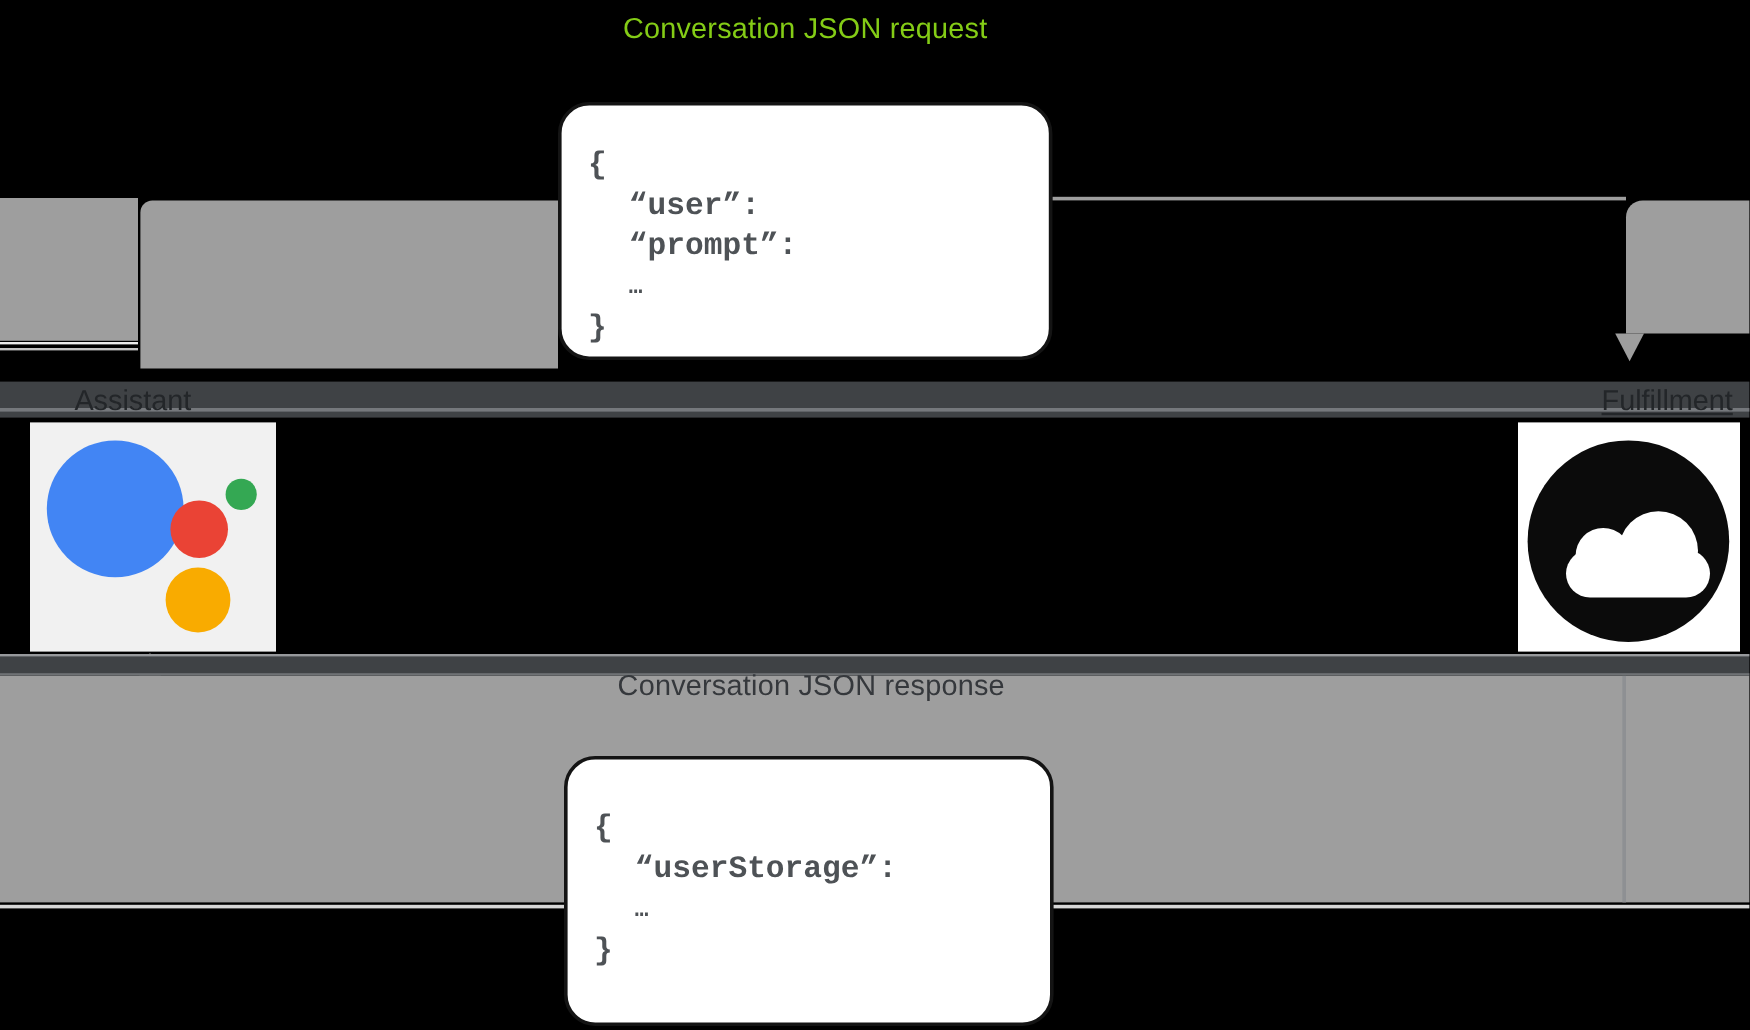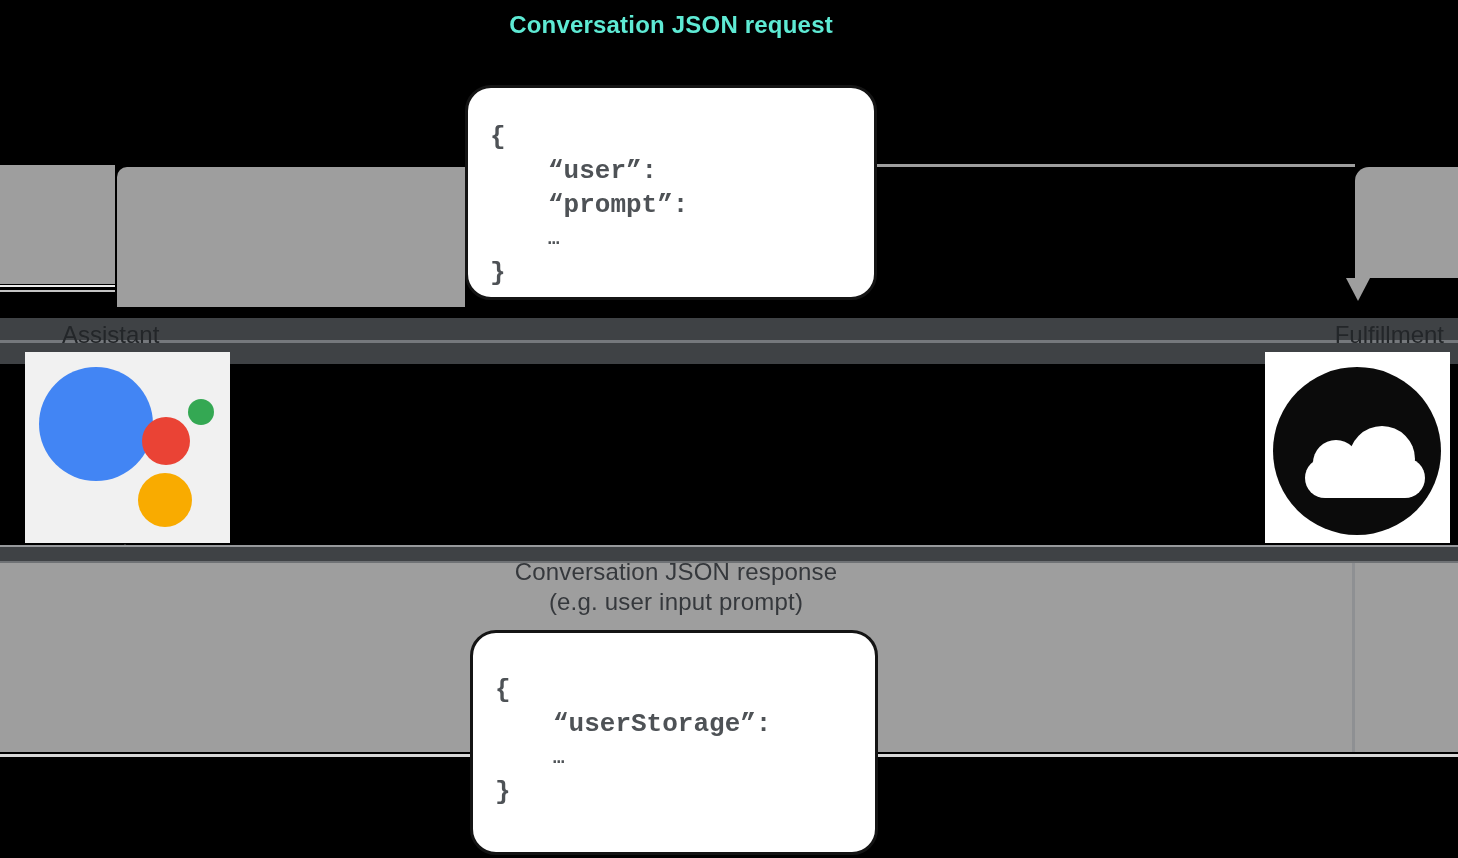--- a/index.html
+++ b/index.html
@@ -8,44 +8,44 @@
     width: 1458px;
     height: 858px;
     overflow: hidden;
     font-family: "Liberation Sans", sans-serif;
   }
   .abs { position: absolute; }
   .ap  { position: absolute; background: #9e9e9e; }
 
   
   .arrow-label { position: absolute; text-align: center; font-size: 24px; line-height: 30px; letter-spacing: 0.2px; }
-  #request-label  { left: 415px; top: 10px;  width: 512px; color: #5eead4; font-weight: bold; }
+  #request-label  { left: 415px; top: 10px;  width: 512px; color: #84cc16; }
   #response-label { left: 420px; top: 557px; width: 512px; color: #35383c; text-align: center; }
 
   
   .band { position: absolute; left: 0; width: 1458px; background: #3f4245; }
-  #band-top { top: 318px; height: 46px; }
+  #band-top { top: 318px; height: 30px; }
   #band-top .band-line { position: absolute; left: 0; top: 22px; width: 100%; height: 3px; background: #75787c; }
   #band-bottom { top: 545px; height: 18px; border-top: 2px solid #97999c; border-bottom: 2px solid #6f7275; box-sizing: border-box; }
   .actor-label { position: absolute; top: 2px; font-size: 24px; line-height: 30px; color: #232629; }
   #actor-left  { left: 62px; }
-  #actor-right { right: 14px; }
+  #actor-right { right: 14px; text-decoration: underline; }
 
   
   .code-box {
     position: absolute; background: #fff;
     border: 3px solid #141414; border-radius: 26px;
     box-sizing: border-box;
     font-family: "Liberation Mono", "DejaVu Sans Mono", monospace;
     font-weight: bold; color: #4e5256; font-size: 26px;
   }
   #request-box  { left: 465px; top: 85px;  width: 412px; height: 215px; padding-top: 32px; }
   #response-box { left: 470px; top: 630px; width: 408px; height: 225px; padding-top: 40px; }
   .code-line { line-height: 34px; padding-left: 22px; white-space: pre; }
-  .code-line.indent { padding-left: 80px; }
+  .code-line.indent { padding-left: 56px; }
   .code-line.ellipsis { font-size: 19px; }
 
   
   #assistant-box { left: 25px; top: 352px; width: 205px; height: 191px; background: #f1f1f1; }
   .circle { position: absolute; border-radius: 50%; }
   #assistant-blue   { left: 14px;  top: 15px;  width: 114px; height: 114px; }
   #assistant-red    { left: 117px; top: 65px;  width: 48px;  height: 48px; }
   #assistant-yellow { left: 113px; top: 121px; width: 54px;  height: 54px; }
   #assistant-green  { left: 163px; top: 47px;  width: 26px;  height: 26px; }
 
@@ -103,21 +103,20 @@
       <div class="puff-base"></div>
     </div>
   </div>
 </div>
 
 <div class="arrow-label" id="request-label">
   <div>Conversation JSON request</div>
 </div>
 <div class="arrow-label" id="response-label">
   <div>Conversation JSON response</div>
-  <div>(e.g. user input prompt)</div>
 </div>
 
 <div class="code-box" id="request-box">
   <div class="code-line">{</div>
   <div class="code-line indent">“user”:</div>
   <div class="code-line indent">“prompt”:</div>
   <div class="code-line indent ellipsis">…</div>
   <div class="code-line">}</div>
 </div>
 

